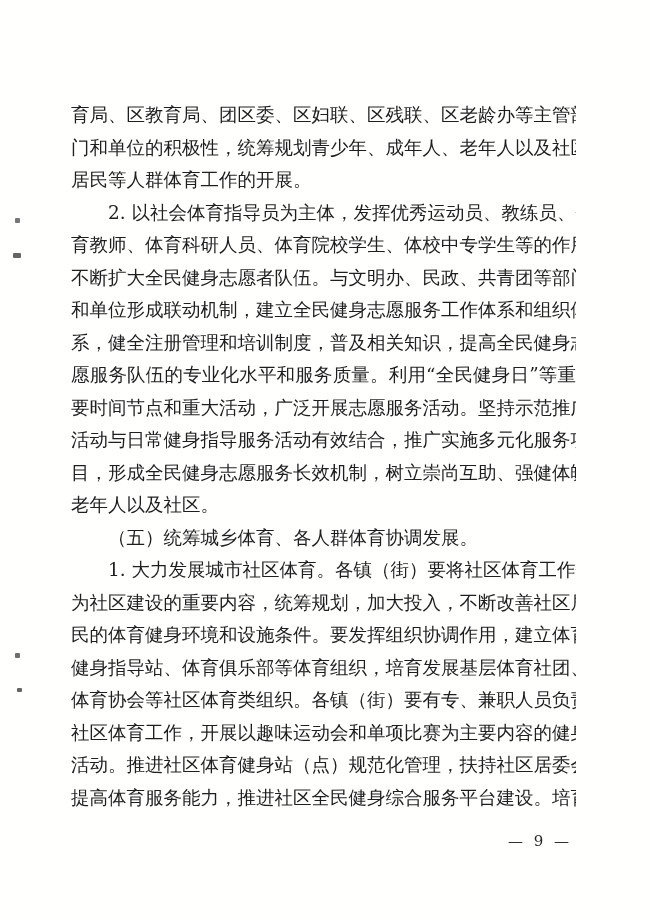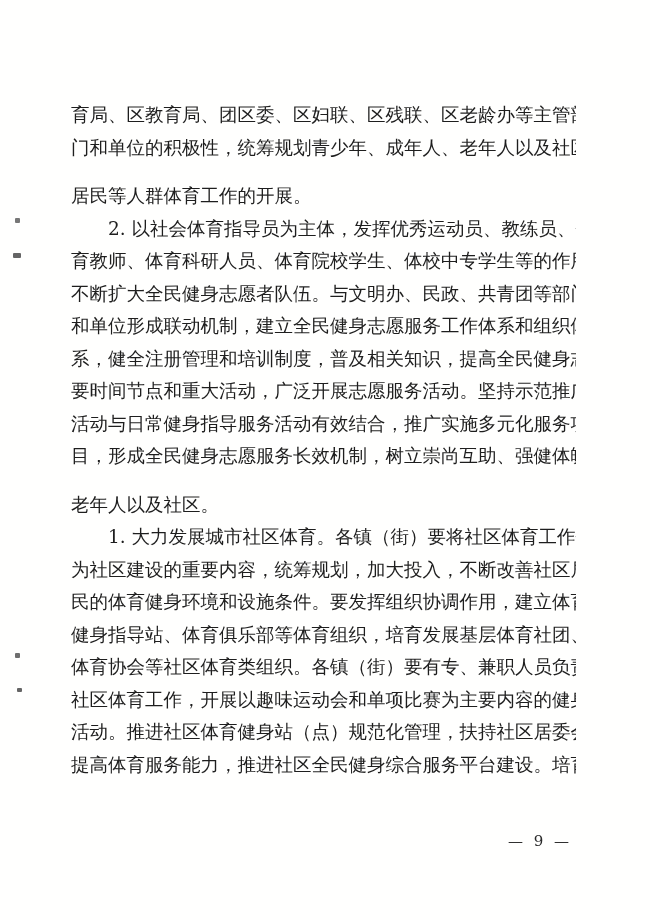--- a/index.html
+++ b/index.html
@@ -28,21 +28,20 @@
     color: #1e1e1e;
     text-align: justify;
     text-align-last: justify;
     text-justify: inter-character;
     overflow: hidden;
     white-space: nowrap;
   }
   .line.end {
     text-align: center;
     text-align-last: left;
-    margin-top: 16px;
   }
   .line.indent {
     text-indent: 2em;
   }
   .page-num {
     position: absolute;
     left: 498px;
     top: 832px;
     width: 84px;
     text-align: center;
@@ -68,24 +67,26 @@
 
   <div class="textblock">
     <div class="line">育局、区教育局、团区委、区妇联、区残联、区老龄办等主管部</div>
     <div class="line">门和单位的积极性，统筹规划青少年、成年人、老年人以及社区</div>
     <div class="line end">居民等人群体育工作的开展。</div>
     <div class="line indent">2. 以社会体育指导员为主体，发挥优秀运动员、教练员、体</div>
     <div class="line">育教师、体育科研人员、体育院校学生、体校中专学生等的作用，</div>
     <div class="line">不断扩大全民健身志愿者队伍。与文明办、民政、共青团等部门</div>
     <div class="line">和单位形成联动机制，建立全民健身志愿服务工作体系和组织体</div>
     <div class="line">系，健全注册管理和培训制度，普及相关知识，提高全民健身志</div>
+    <div class="line">愿服务队伍的专业化水平和服务质量。利用“全民健身日”等重</div>
     <div class="line">要时间节点和重大活动，广泛开展志愿服务活动。坚持示范推广</div>
     <div class="line">活动与日常健身指导服务活动有效结合，推广实施多元化服务项</div>
     <div class="line">目，形成全民健身志愿服务长效机制，树立崇尚互助、强健体魄</div>
     <div class="line end">老年人以及社区。</div>
+    <div class="line end indent">（五）统筹城乡体育、各人群体育协调发展。</div>
     <div class="line indent">1. 大力发展城市社区体育。各镇（街）要将社区体育工作作</div>
     <div class="line">为社区建设的重要内容，统筹规划，加大投入，不断改善社区居</div>
     <div class="line">民的体育健身环境和设施条件。要发挥组织协调作用，建立体育</div>
     <div class="line">健身指导站、体育俱乐部等体育组织，培育发展基层体育社团、</div>
     <div class="line">体育协会等社区体育类组织。各镇（街）要有专、兼职人员负责</div>
     <div class="line">社区体育工作，开展以趣味运动会和单项比赛为主要内容的健身</div>
     <div class="line">活动。推进社区体育健身站（点）规范化管理，扶持社区居委会</div>
     <div class="line">提高体育服务能力，推进社区全民健身综合服务平台建设。培育</div>
   </div>
 

